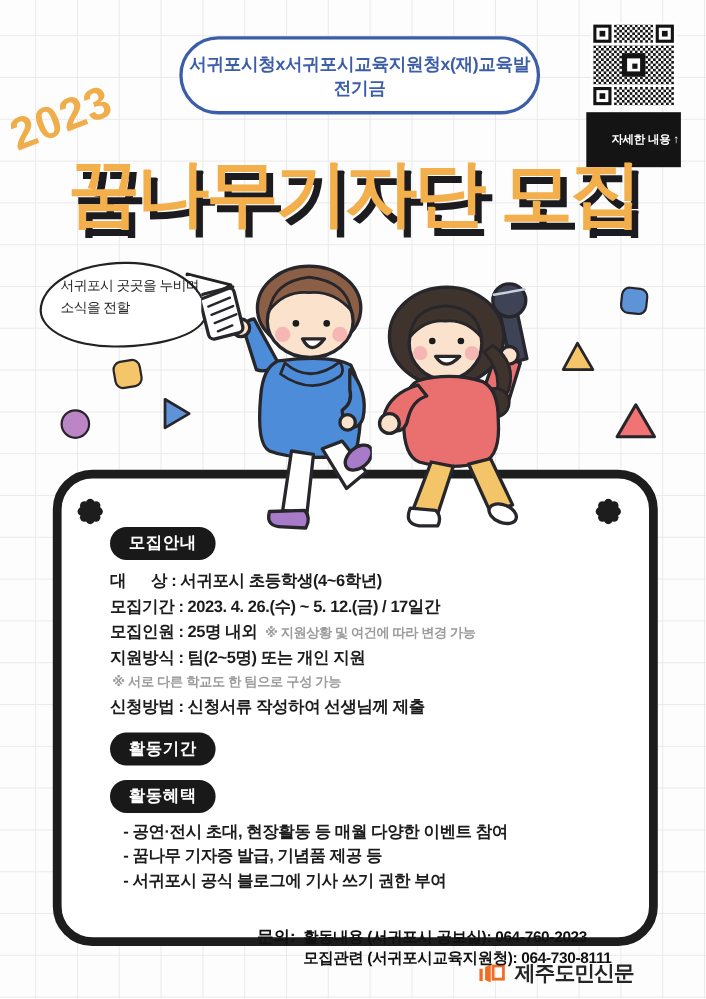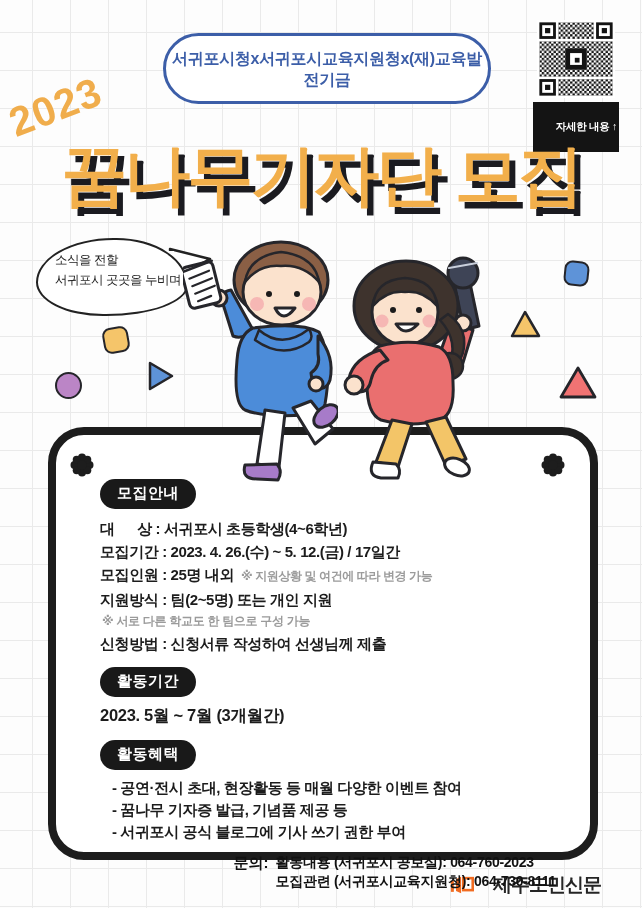--- a/index.html
+++ b/index.html
@@ -82,27 +82,27 @@
   .row .lbl{ font-weight:800; white-space:pre; }
   .row .sep{ font-weight:800; white-space:pre; }
   .row .val{ font-weight:600; }
   .row .note{ font-size:12px; color:#9b9b9b; font-weight:600; margin-left:7px; }
   .team-note{ font-size:12px; color:#9b9b9b; font-weight:600; line-height:19px; margin:1px 0 1px 2px; letter-spacing:-0.3px;}
   .badge-gap{ margin-top:13px; }
   .period{ margin-top:8px; font-size:16.5px; font-weight:800; color:#1c1c1c; letter-spacing:-0.3px; }
   .benefit-items{ margin-top:7px; }
   .benefit-items div{ font-size:15px; font-weight:600; color:#1c1c1c; line-height:21px; margin:1px 12px; letter-spacing:-0.4px; }
   .contact{
-    margin-top:11px; display:flex; justify-content:flex-end; gap:7px; padding-right:8px;
+    margin-top:31px; display:flex; justify-content:flex-end; gap:7px; padding-right:8px;
   }
   .contact .c-label{ font-size:15px; font-weight:800; color:#111; line-height:19px; }
   .contact .c-lines div{ font-size:14px; font-weight:600; color:#111; line-height:19px; letter-spacing:-0.3px; }
 
   
-  .publisher{ position:absolute; left:450px; top:872px; display:flex; align-items:center; gap:19px; }
+  .publisher{ position:absolute; left:435px; top:872px; display:flex; align-items:center; gap:9px; }
   .publisher .p-name{ font-size:19px; font-weight:800; color:#252525; letter-spacing:-1px; }
 </style>
 </head>
 <body>
 
 <div class="poster">
 
   <div class="platform-badge">
     <div class="pb-sub">서귀포시청x서귀포시교육지원청x(재)교육발전기금</div>
   </div>
@@ -132,22 +132,22 @@
         <rect x="2.2" y="26.2" width="4.6" height="4.6" fill="#fff"></rect>
         <rect x="3.4" y="27.4" width="2.2" height="2.2" fill="#141414"></rect>
     </svg>
     <div class="qr-label">자세한 내용 ↑</div>
   </div>
 
   <div class="year">2023</div>
   <h1 class="main-title">꿈나무기자단 모집</h1>
 
   <div class="bubble">
+    <div>서귀포시 곳곳을 누비며</div>
     <div>소식을 전할</div>
-    <div>서귀포시 곳곳을 누비며</div>
   </div>
   <svg class="bubble-tail" width="46" height="42" viewBox="0 0 46 42">
     <polygon points="2,6 42,16 4,36" fill="#ffffff" stroke="#222" stroke-width="2.5" stroke-linejoin="round"></polygon>
     <rect x="0" y="8" width="6" height="26" fill="#ffffff"></rect>
   </svg>
 
   <div class="shape sq-yellow"></div>
   <div class="shape circ-purple"></div>
   <svg class="tri" style="left:147px;top:360px;" width="28" height="32" viewBox="0 0 28 32">
     <polygon points="3,3 25,16 3,29" fill="#5E93D8" stroke="#25252a" stroke-width="2.5" stroke-linejoin="round"></polygon>
@@ -283,21 +283,20 @@
         <div class="row">
           <span class="lbl">지원방식</span><span class="sep"> : </span><span class="val">팀(2~5명) 또는 개인 지원</span>
         </div>
         <div class="team-note">※ 서로 다른 학교도 한 팀으로 구성 가능</div>
         <div class="row">
           <span class="lbl">신청방법</span><span class="sep"> : </span><span class="val">신청서류 작성하여 선생님께 제출</span>
         </div>
       </div>
 
       <div class="badge-gap"><span class="pill-badge">활동기간</span></div>
-      <div class="period">2023. 5월 ~ 7월 (3개월간)</div>
 
       <div class="badge-gap"><span class="pill-badge">활동혜택</span></div>
       <div class="benefit-items">
         <div>- 공연·전시 초대, 현장활동 등 매월 다양한 이벤트 참여</div>
         <div>- 꿈나무 기자증 발급, 기념품 제공 등</div>
         <div>- 서귀포시 공식 블로그에 기사 쓰기 권한 부여</div>
       </div>
 
       <div class="contact">
         <span class="c-label">문의:</span>

